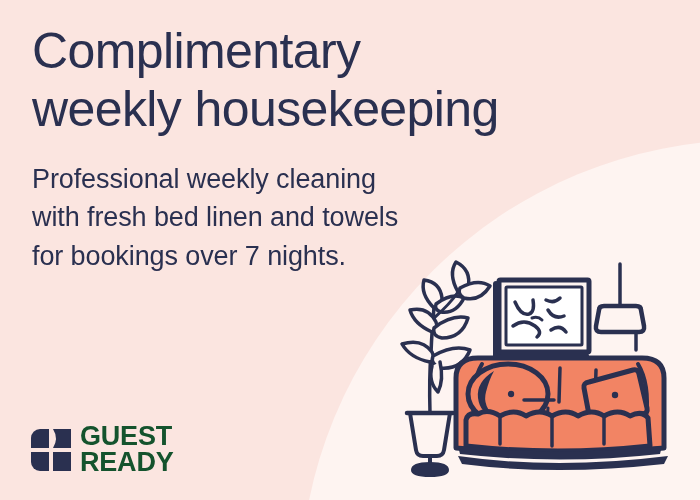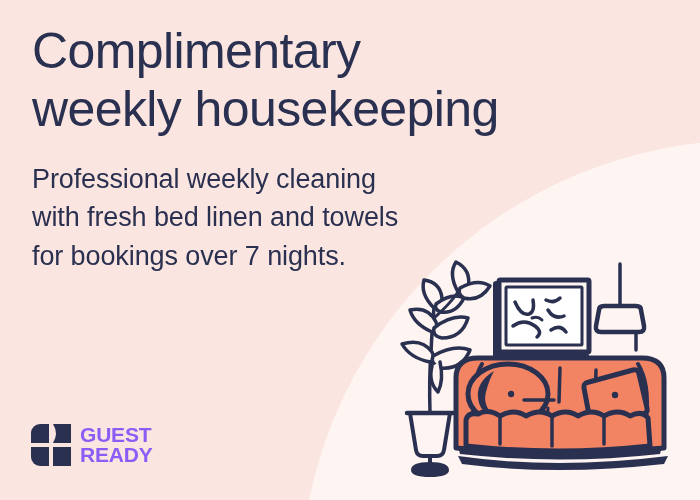--- a/index.html
+++ b/index.html
@@ -68,22 +68,22 @@
   #logo {
     position: absolute;
     left: 31px;
     top: 424px;
     display: flex;
     align-items: center;
     gap: 9px;
   }
   #logo-mark { display: block; }
   #logo-wordmark {
-    color: #8b5cf6;
-    font-size: 21px;
+    color: #14532d;
+    font-size: 27px;
     font-weight: 700;
     line-height: 0.96;
     letter-spacing: -0.2px;
     white-space: pre-line;
   }
 
   
   #illustration {
     position: absolute;
     left: 396px;

